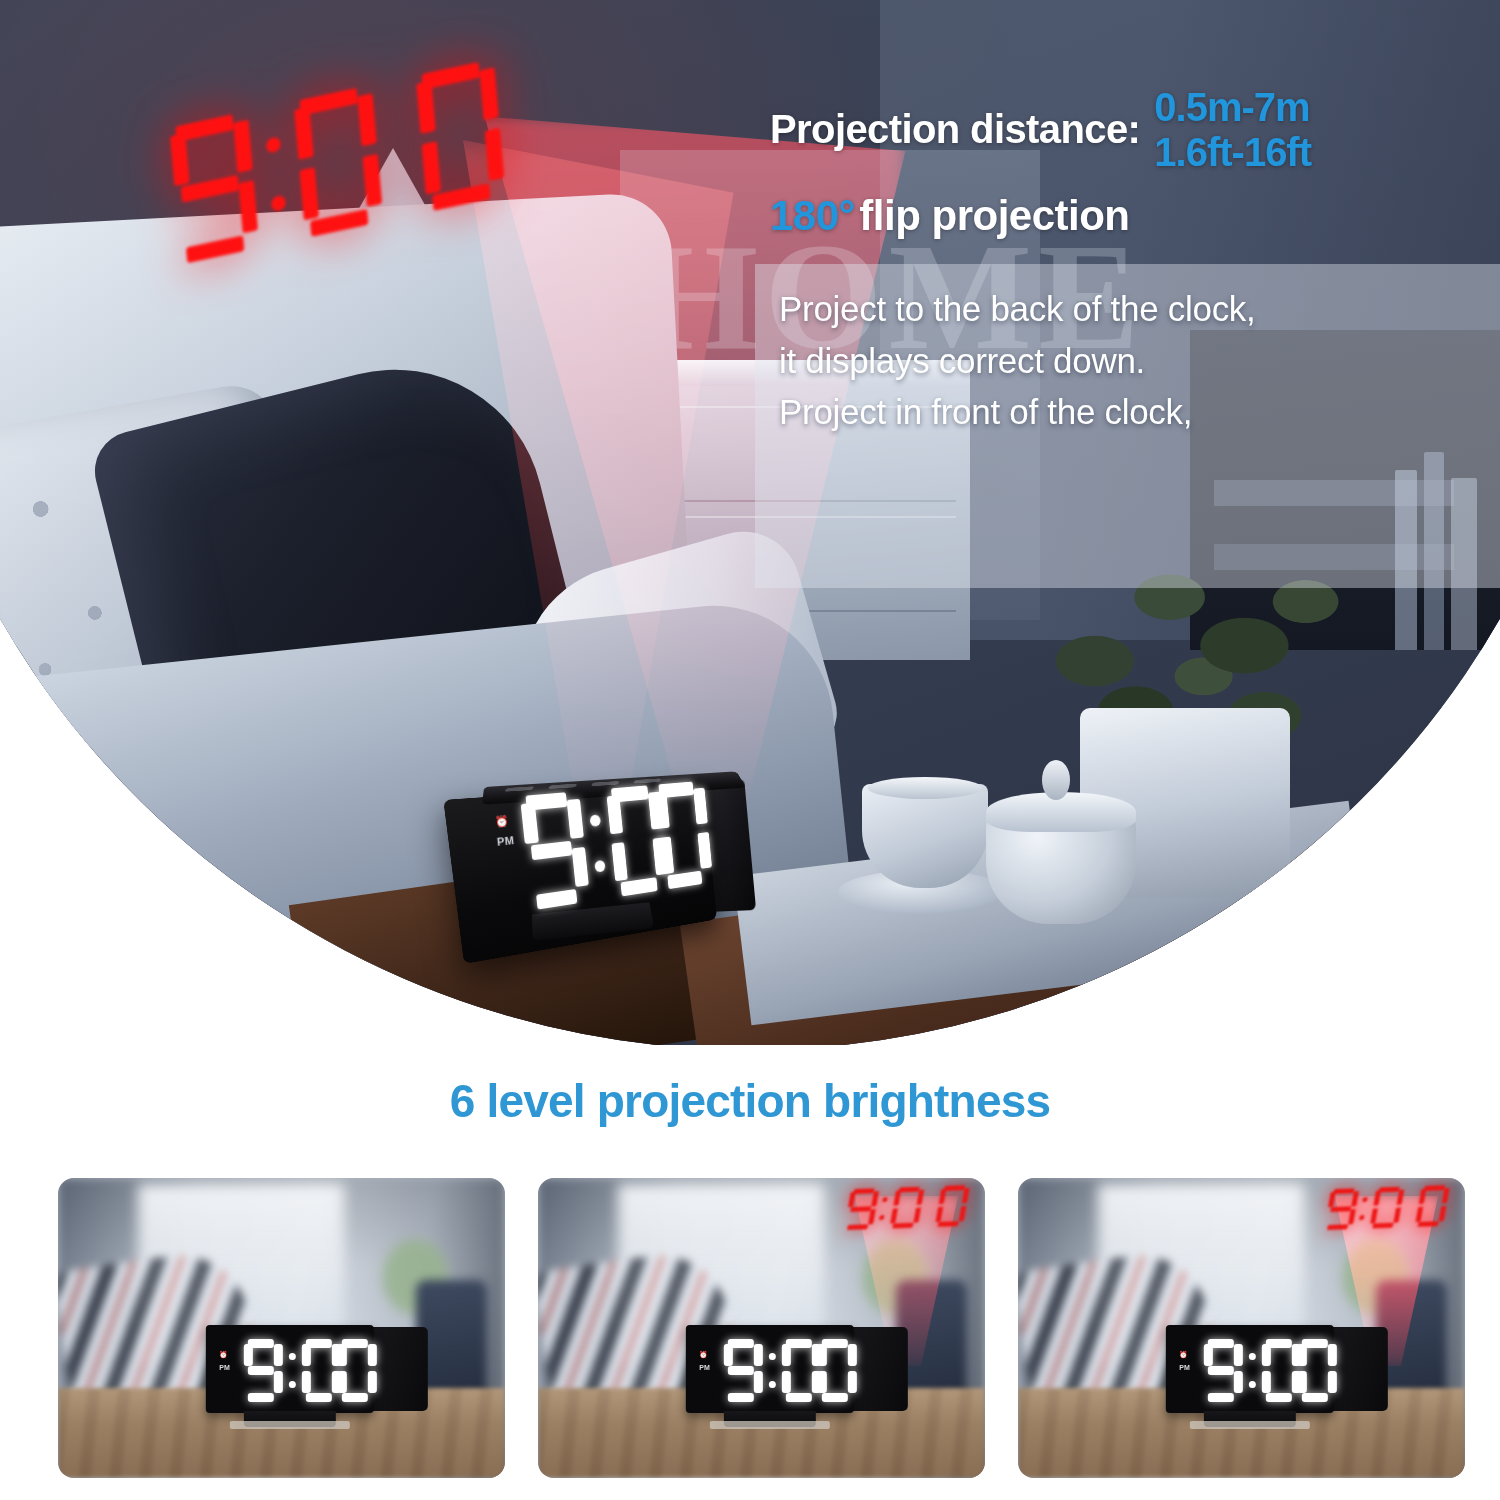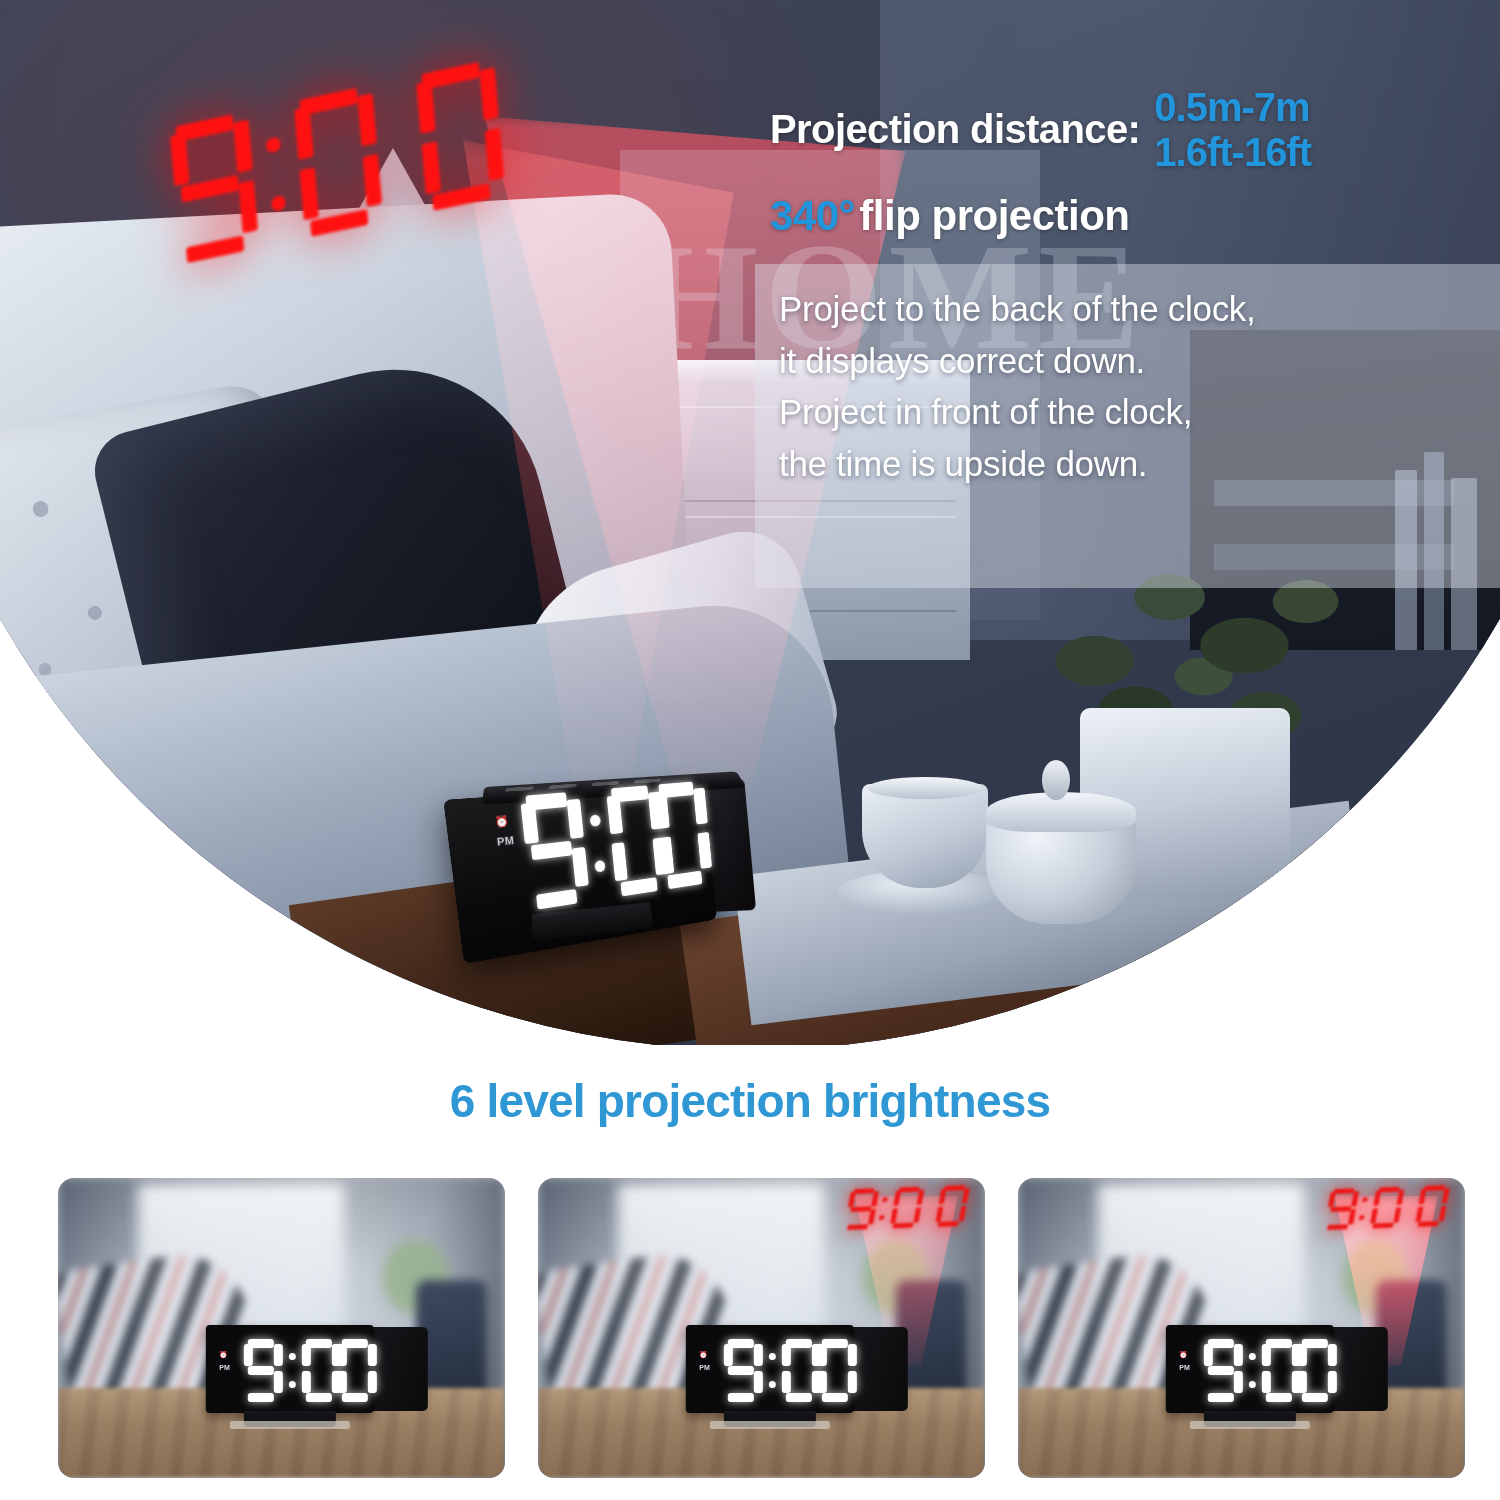--- a/index.html
+++ b/index.html
@@ -575,29 +575,28 @@
 
   <div class="hdr-row">
     <div class="hdr-white">Projection distance:</div>
     <div class="dist-vals">
       <span>0.5m-7m</span>
       <span>1.6ft-16ft</span>
     </div>
   </div>
 
   <div class="flip-row">
-    <span class="blue">340°</span>
+    <span class="blue">180°</span>
     <span class="white">flip projection</span>
   </div>
 
   <div class="desc-box">
     <p>Project to the back of the clock,</p>
     <p>it displays correct down.</p>
     <p>Project in front of the clock,</p>
-    <p>the time is upside down.</p>
   </div>
 
   <div class="section-title">6 level projection brightness</div>
 
   <div class="thumbs">
 
     <div class="thumb t1">
       <div class="tb-room"></div>
       <div class="tb-window"></div>
       <div class="tb-pillows"></div>

